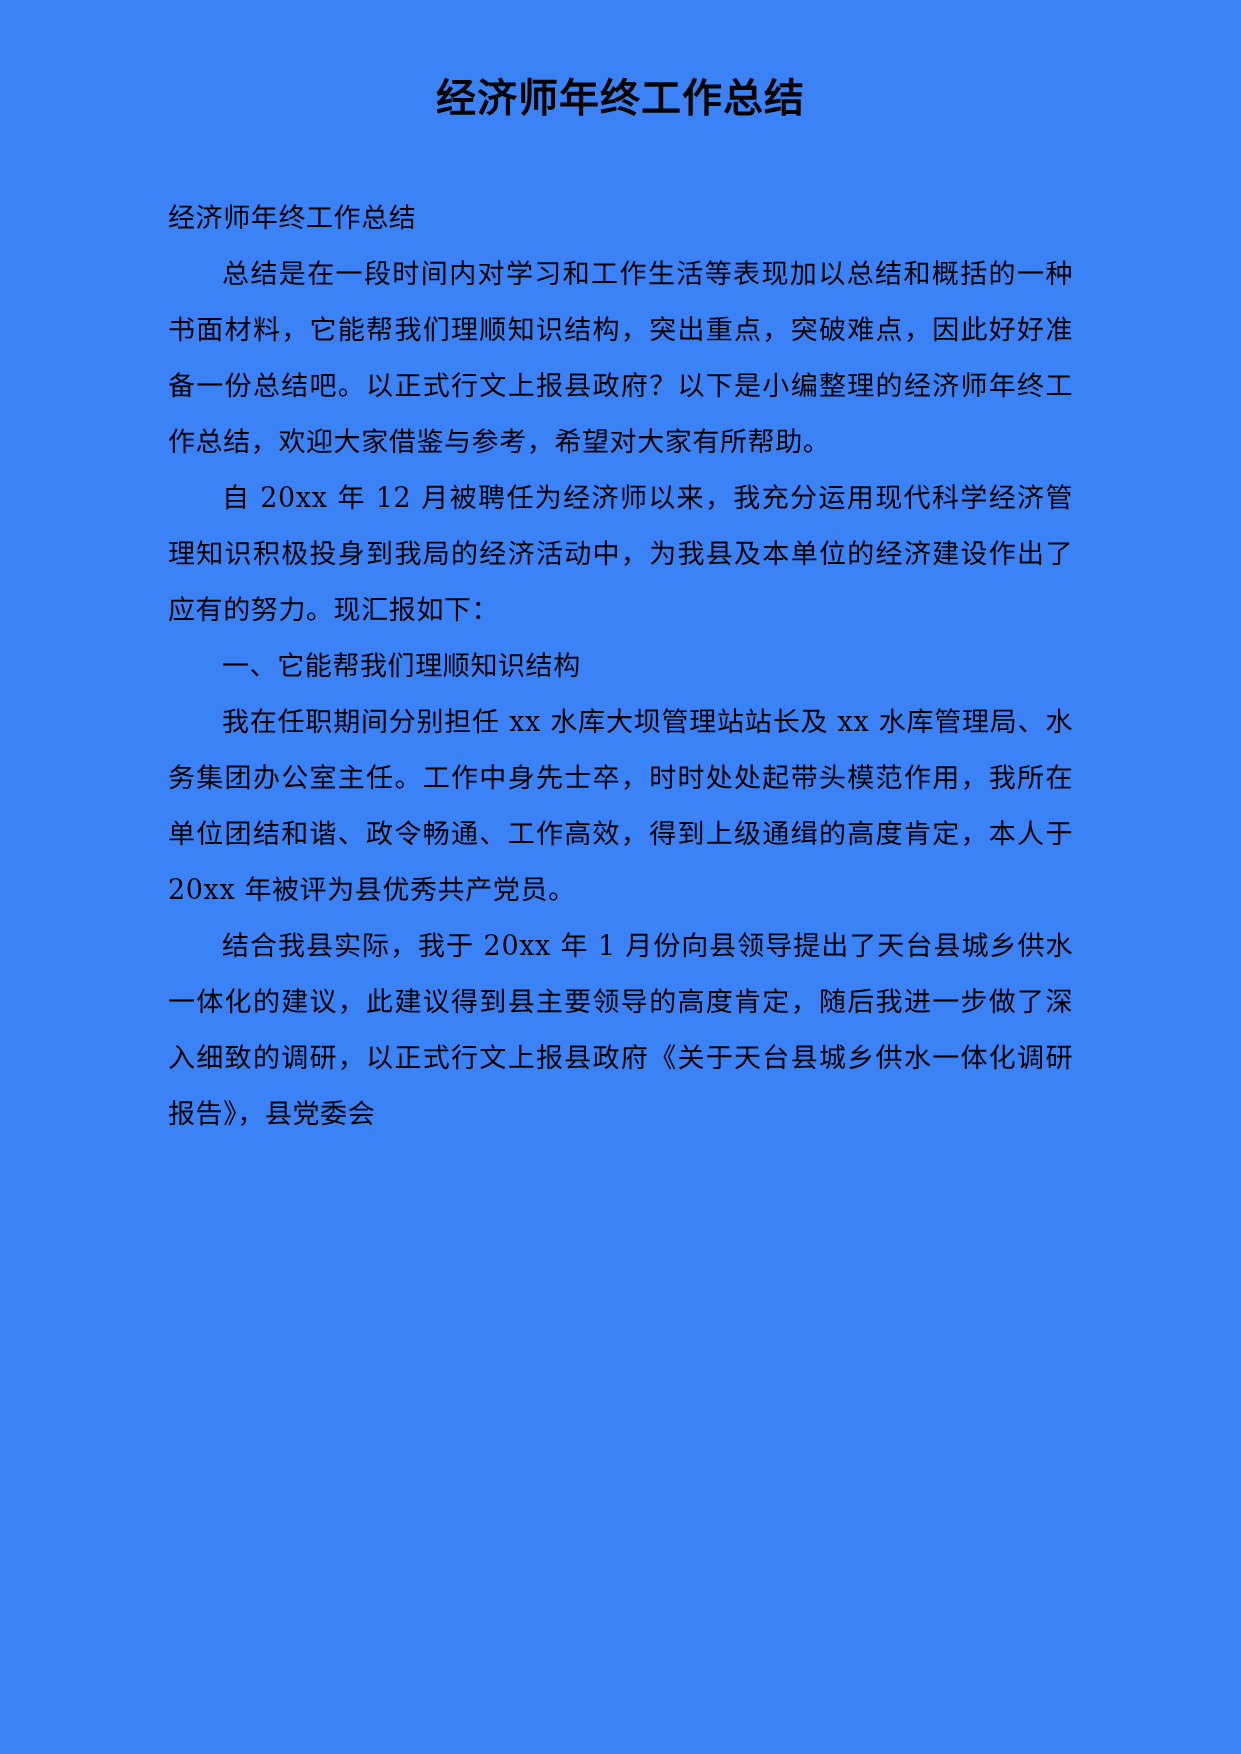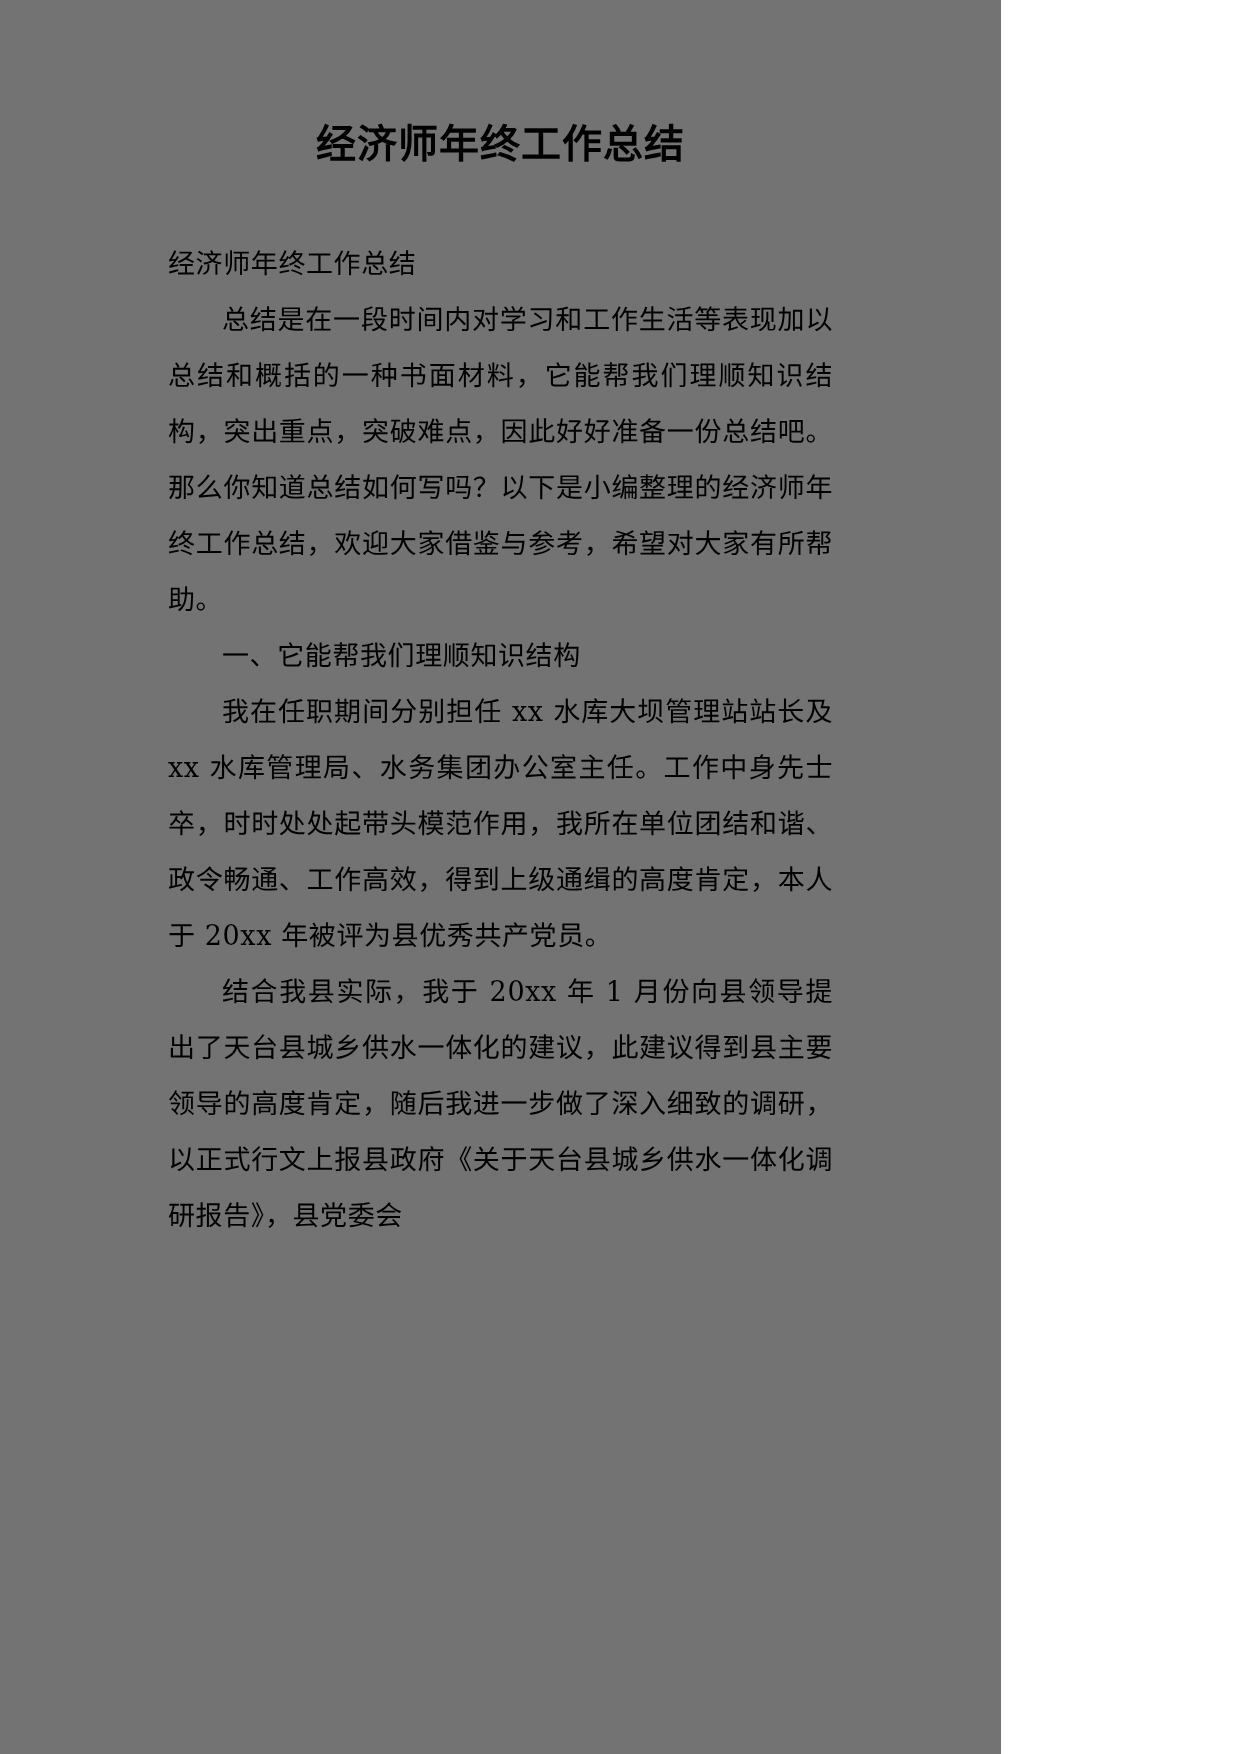--- a/index.html
+++ b/index.html
@@ -7,25 +7,25 @@
     padding: 0;
     background: #ffffff;
   }
   body {
     width: 1241px;
     min-height: 1754px;
     font-family: "DejaVu Serif", "Liberation Serif", serif;
     color: #000000;
   }
   .page {
-    width: 1001px;
+    width: 1241px;
     min-height: 1754px;
     box-sizing: border-box;
-    padding: 118px 168px 80px 168px;
-    background: #737373;
+    padding: 72px 168px 80px 168px;
+    background: #3b82f6;
   }
   .doc-title {
     font-family: "DejaVu Sans", "Liberation Sans", sans-serif;
     font-weight: bold;
     font-size: 40px;
     line-height: 1.3;
     text-align: center;
     letter-spacing: 1px;
     margin: 0 0 66px 0;
   }
@@ -46,18 +46,19 @@
   }
 </style>
 </head>
 <body>
 
 <div class="page">
   <h1 class="doc-title">经济师年终工作总结</h1>
 
   <div class="body-text">
     <p class="para">经济师年终工作总结</p>
-    <p class="para indent">总结是在一段时间内对学习和工作生活等表现加以总结和概括的一种书面材料，它能帮我们理顺知识结构，突出重点，突破难点，因此好好准备一份总结吧。那么你知道总结如何写吗？以下是小编整理的经济师年终工作总结，欢迎大家借鉴与参考，希望对大家有所帮助。</p>
+    <p class="para indent">总结是在一段时间内对学习和工作生活等表现加以总结和概括的一种书面材料，它能帮我们理顺知识结构，突出重点，突破难点，因此好好准备一份总结吧。以正式行文上报县政府？以下是小编整理的经济师年终工作总结，欢迎大家借鉴与参考，希望对大家有所帮助。</p>
+    <p class="para indent">自 20xx 年 12 月被聘任为经济师以来，我充分运用现代科学经济管理知识积极投身到我局的经济活动中，为我县及本单位的经济建设作出了应有的努力。现汇报如下：</p>
     <p class="para indent">一、它能帮我们理顺知识结构</p>
     <p class="para indent">我在任职期间分别担任 xx 水库大坝管理站站长及 xx 水库管理局、水务集团办公室主任。工作中身先士卒，时时处处起带头模范作用，我所在单位团结和谐、政令畅通、工作高效，得到上级通缉的高度肯定，本人于 20xx 年被评为县优秀共产党员。</p>
     <p class="para indent">结合我县实际，我于 20xx 年 1 月份向县领导提出了天台县城乡供水一体化的建议，此建议得到县主要领导的高度肯定，随后我进一步做了深入细致的调研，以正式行文上报县政府《关于天台县城乡供水一体化调研报告》，县党委会</p>
   </div>
 </div>
 
 </body></html>

